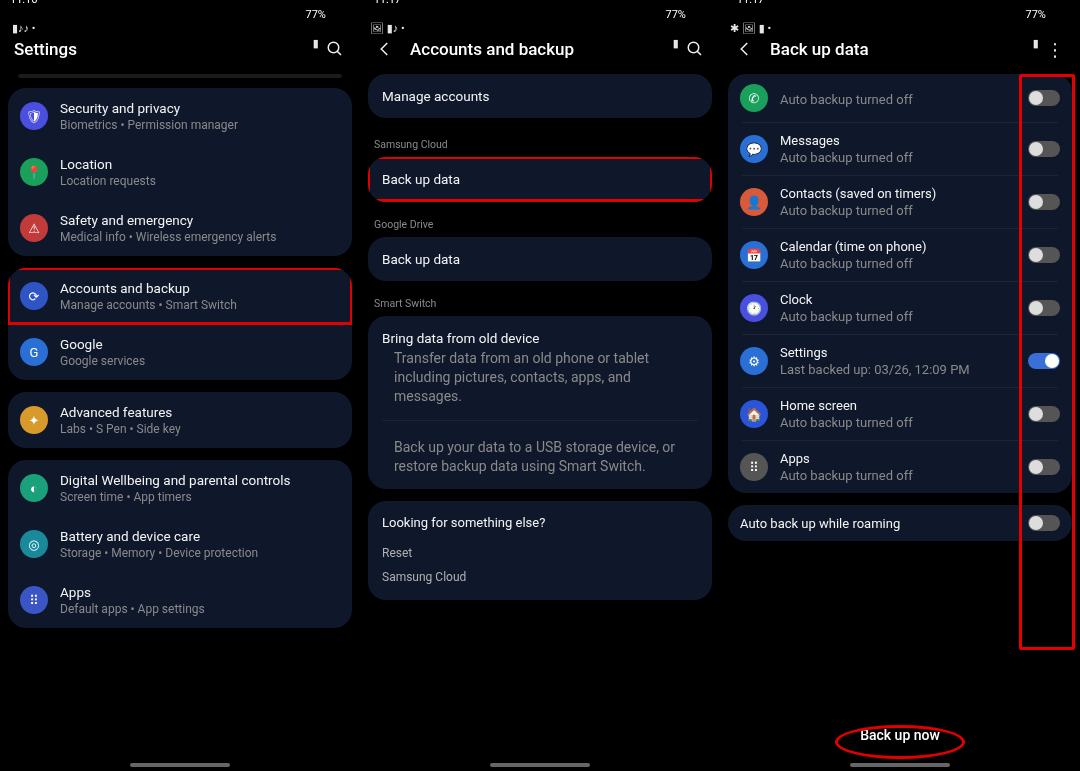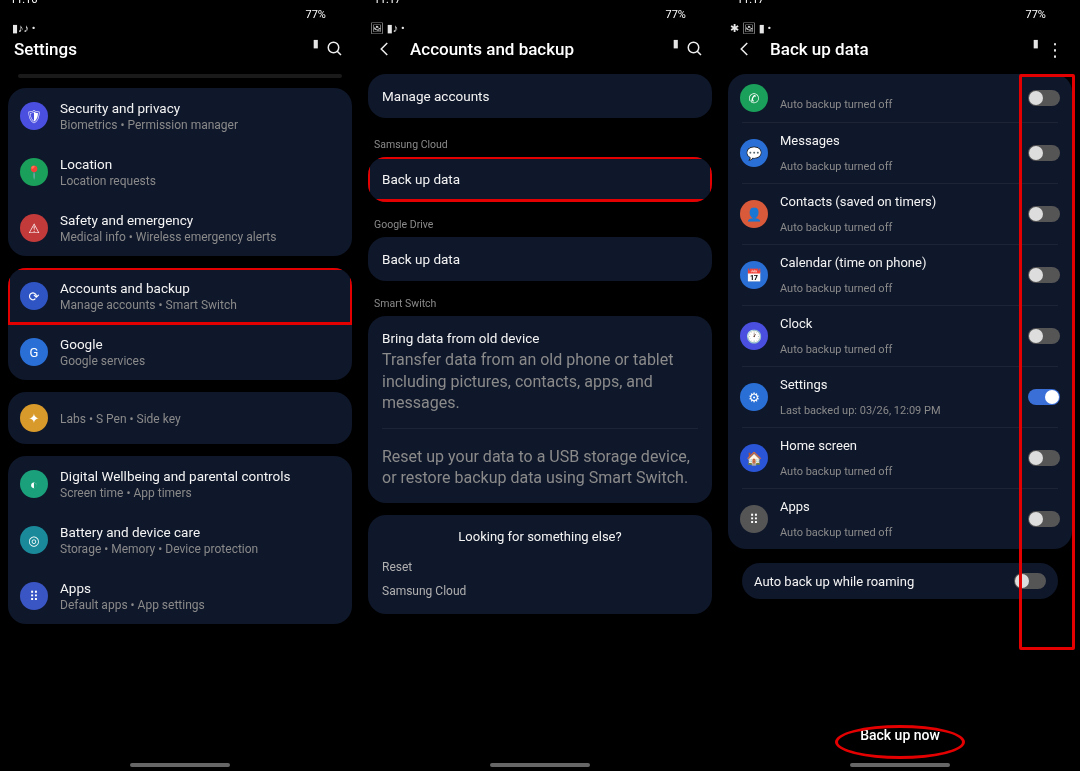--- a/index.html
+++ b/index.html
@@ -72,21 +72,21 @@
   .rowtitle { font-size:13.5px; color:#f4f4f4; }
   .rowsub { font-size:12px; color:#8a8a8a; margin-top:2px;}
   .sectionlbl {
     color:#8a8a8a; font-size:10.5px;
     padding:8px 14px 6px 14px;
   }
   .simple-row {
     padding:14px 14px;
     font-size:13.5px; color:#f4f4f4;
   }
-  .simple-sub { font-size:16px; color:#8a8a8a; margin-top:3px; line-height:1.35;}
+  .simple-sub { font-size:14px; color:#8a8a8a; margin-top:3px; line-height:1.35;margin-left:12px;}
   .toggle {
     width:32px; height:16px; border-radius:8px;
     background:#555; position:relative; flex-shrink:0;
   }
   .toggle::after{
     content:""; position:absolute; width:14px; height:14px; border-radius:7px;
     background:#ddd; top:1px; left:1px; transition:none;
   }
   .toggle.on{ background:#3a6fd8;}
   .toggle.on::after{ left:17px; background:#fff;}
@@ -103,21 +103,21 @@
   }
   .red-oval {
     position:absolute; bottom:12px; left:50%; transform:translateX(-50%);
     width:130px; height:34px; border:3px solid #e40000; border-radius:50%;
     pointer-events:none;
   }
   .divider { height:1px; background:rgba(255,255,255,0.06); margin:0 14px;}
   .s3-row { display:flex; align-items:center; padding:10px 12px; gap:12px;}
   .s3-text { flex:1;}
   .s3-title { font-size:13px; color:#f4f4f4;}
-  .s3-sub { font-size:11px; color:#8a8a8a; margin-top:12px;}
+  .s3-sub { font-size:13px; color:#8a8a8a; margin-top:2px;}
 </style>
 </head>
 <body>
 
 <div class="screen">
   <div class="statusbar">
     <div class="sb-left">
       <span>11:16</span>
       <span class="iconchar">▮♪♪ •</span>
     </div>
@@ -176,20 +176,21 @@
           <div class="rowtitle">Google</div>
           <div class="rowsub">Google services</div>
         </div>
     </div>
   </div>
 
   <div class="card">
     <div class="row">
       <div class="iconcirc" style="background:#d89a2a;">✦</div>
       <div class="rowtext">
+          <div class="rowtitle">Advanced features</div>
           <div class="rowsub">Labs  •  S Pen  •  Side key</div>
         </div>
     </div>
   </div>
 
   <div class="card">
     <div class="row">
       <div class="iconcirc" style="background:#1aa07a;">◐</div>
       <div class="rowtext">
           <div class="rowtitle">Digital Wellbeing and parental controls</div>
@@ -257,26 +258,26 @@
   </div>
 
   <div class="sectionlbl">Smart Switch</div>
   <div class="card">
     <div class="simple-row">
       <div>Bring data from old device</div>
       <div class="simple-sub">Transfer data from an old phone or tablet including pictures, contacts, apps, and messages.</div>
     </div>
     <div class="divider"></div>
     <div class="simple-row">
-      <div class="simple-sub">Reset up your data to a USB storage device, or restore backup data using Smart Switch.</div>
-    </div>
-  </div>
-
-  <div class="card">
-    <div class="simple-row" style="font-size:13px;text-align:center;">Looking for something else?</div>
+      <div class="simple-sub">Back up your data to a USB storage device, or restore backup data using Smart Switch.</div>
+    </div>
+  </div>
+
+  <div class="card">
+    <div class="simple-row" style="font-size:13px;">Looking for something else?</div>
     <div class="simple-row" style="padding-top:2px; padding-bottom:10px; color:#b0b0b0; font-size:12px;">Reset</div>
     <div class="simple-row" style="padding-top:0; padding-bottom:16px; color:#b0b0b0; font-size:12px;">Samsung Cloud</div>
   </div>
   <div class="navbar"></div>
 </div>
 
 <div class="screen">
   <div class="statusbar">
     <div class="sb-left">
       <span>11:17</span>
@@ -365,21 +366,21 @@
       <div class="s3-row">
         <div class="iconcirc" style="background:#555;">⠿</div>
         <div class="s3-text">
             <div class="s3-title">Apps</div>
             <div class="s3-sub">Auto backup turned off</div>
           </div>
         <div class="toggle"></div>
       </div>
     </div>
 
-    <div class="card" style="margin:14px;">
+    <div class="card" style="margin:0;">
       <div class="s3-row">
         <div class="s3-text">
             <div class="s3-title">Auto back up while roaming</div>
           </div>
         <div class="toggle"></div>
       </div>
     </div>
 
     <div class="redbox-tall" style="position:absolute; top:0; right:-3px; width:56px; height:576px;"></div>
   </div>

